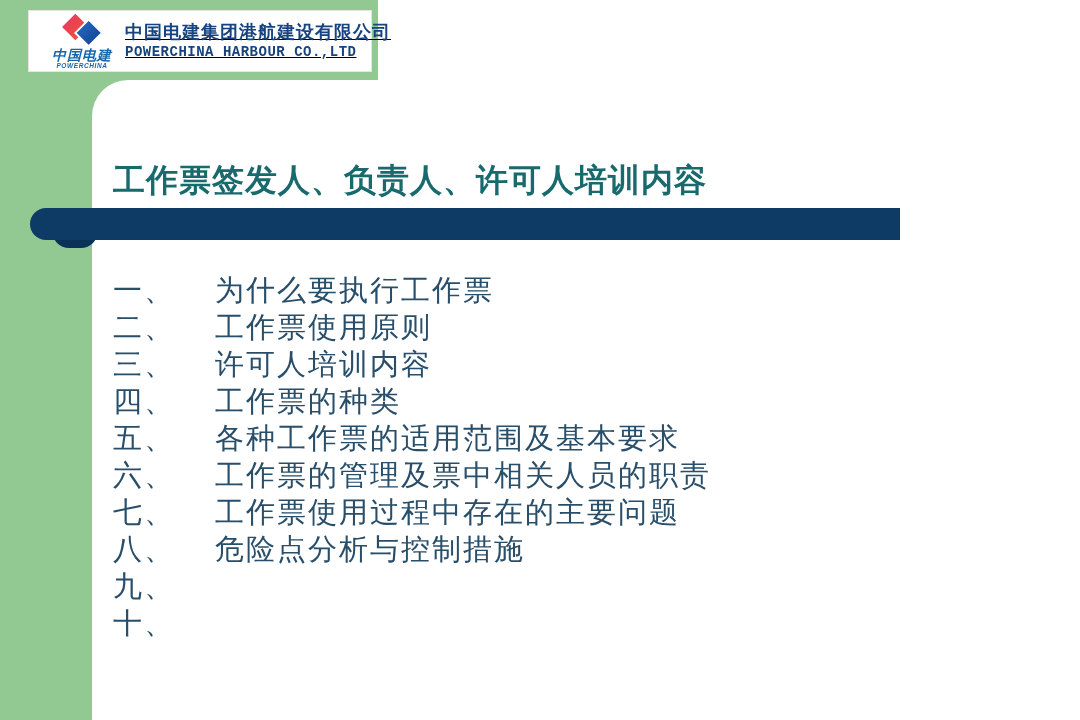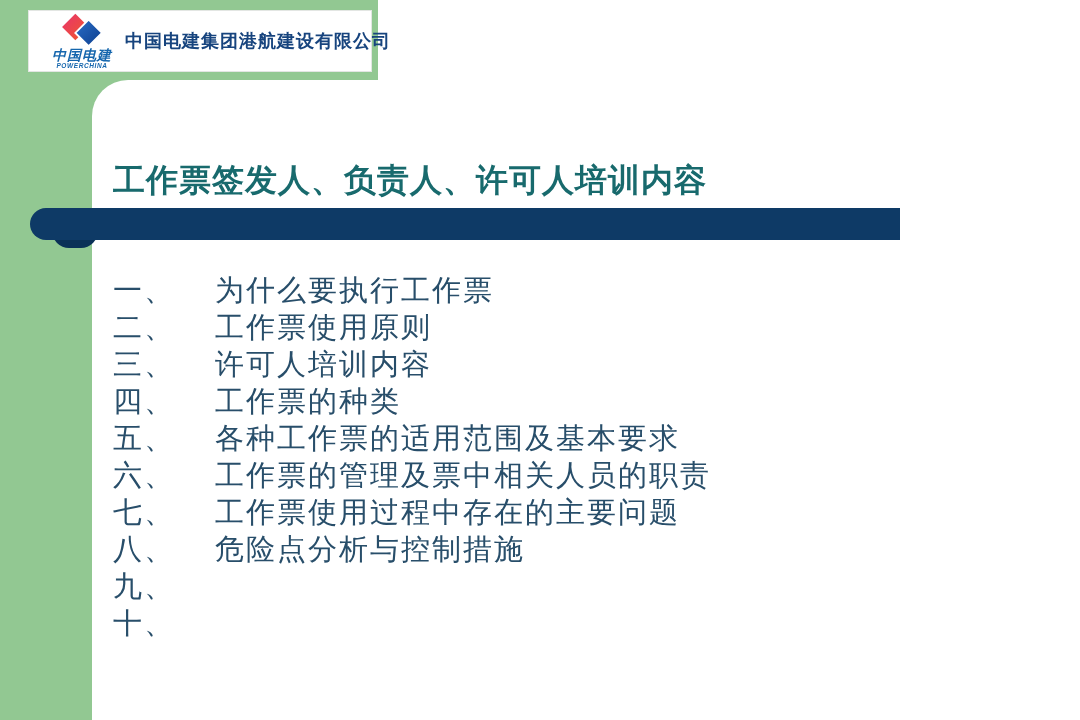--- a/index.html
+++ b/index.html
@@ -41,21 +41,21 @@
     font-weight:bold;font-size:14px;color:var(--logo-blue);
     letter-spacing:1px;margin-top:1px;white-space:nowrap;
   }
   .logo-en{
     font-family:"Liberation Sans","DejaVu Sans",sans-serif;
     font-weight:bold;font-size:6.5px;color:var(--logo-blue);
     letter-spacing:0.6px;margin-top:1px;white-space:nowrap;
   }
   .company-block{
     flex:1;display:flex;flex-direction:column;
-    justify-content:center;line-height:1.25;
+    justify-content:center;line-height:1.25;text-decoration:underline;
   }
   .company-cn{
     font-family:"Liberation Sans","DejaVu Sans",sans-serif;
     font-weight:bold;font-size:18px;color:var(--company-navy);
     letter-spacing:1px;white-space:nowrap;
   }
   .company-en{
     font-family:"Liberation Mono","DejaVu Sans Mono",monospace;
     font-weight:bold;font-size:14px;color:var(--company-navy);
     letter-spacing:0.5px;white-space:nowrap;
@@ -108,20 +108,21 @@
         </linearGradient>
       </defs>
       <polygon points="21,1 39,19 21,37 3,19" fill="url(#rg)"></polygon>
       <polygon points="39,9 57,27 39,45 21,27" fill="url(#bgr)" stroke="#ffffff" stroke-width="2.5"></polygon>
     </svg>
     <div class="logo-cn">中国电建</div>
     <div class="logo-en">POWERCHINA</div>
   </div>
   <div class="company-block">
     <div class="company-cn">中国电建集团港航建设有限公司</div>
+    <div class="company-en">POWERCHINA HARBOUR CO.,LTD</div>
   </div>
 </div>
 
 <div class="slide-title">工作票签发人、负责人、许可人培训内容</div>
 
 <div class="title-bar-shadow"></div>
 <div class="title-bar"></div>
 
 <ul class="toc">
   <li class="toc-row">

